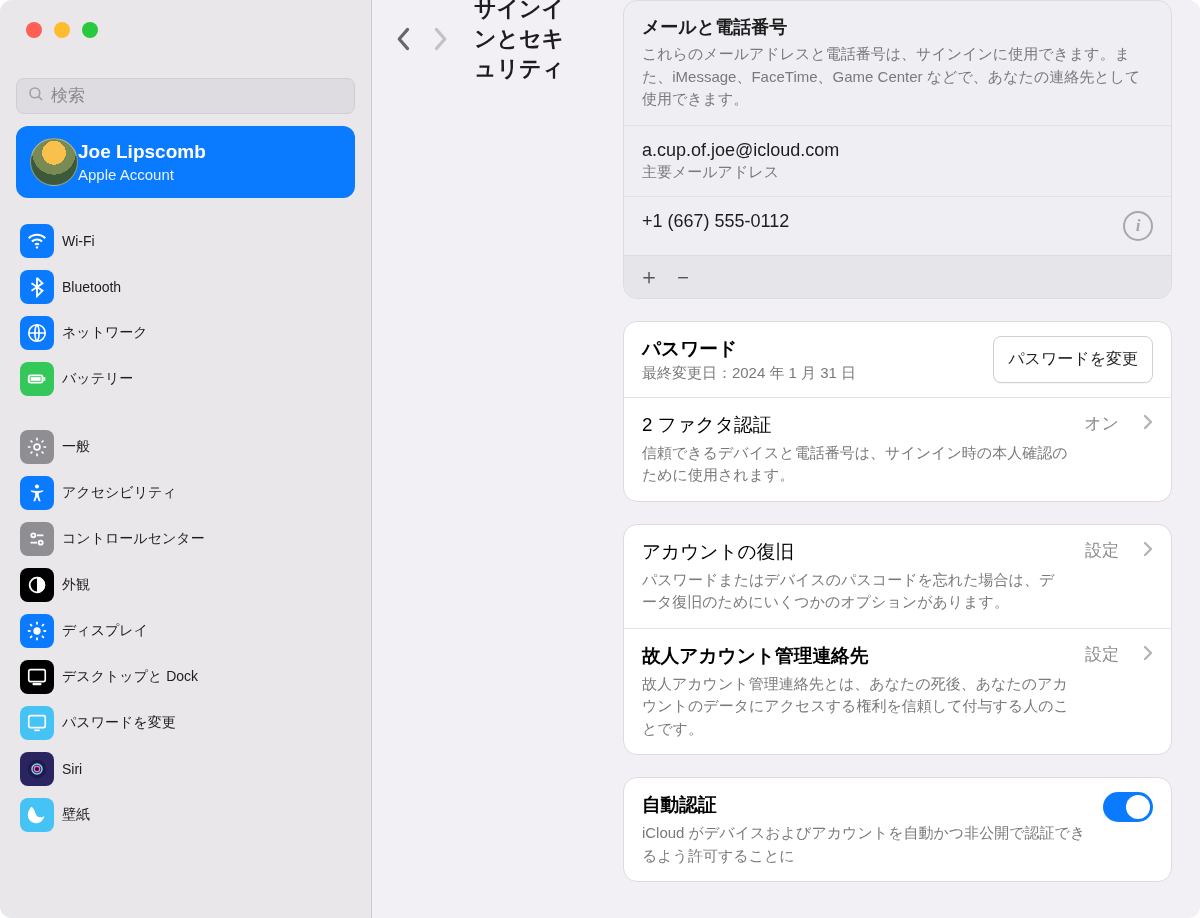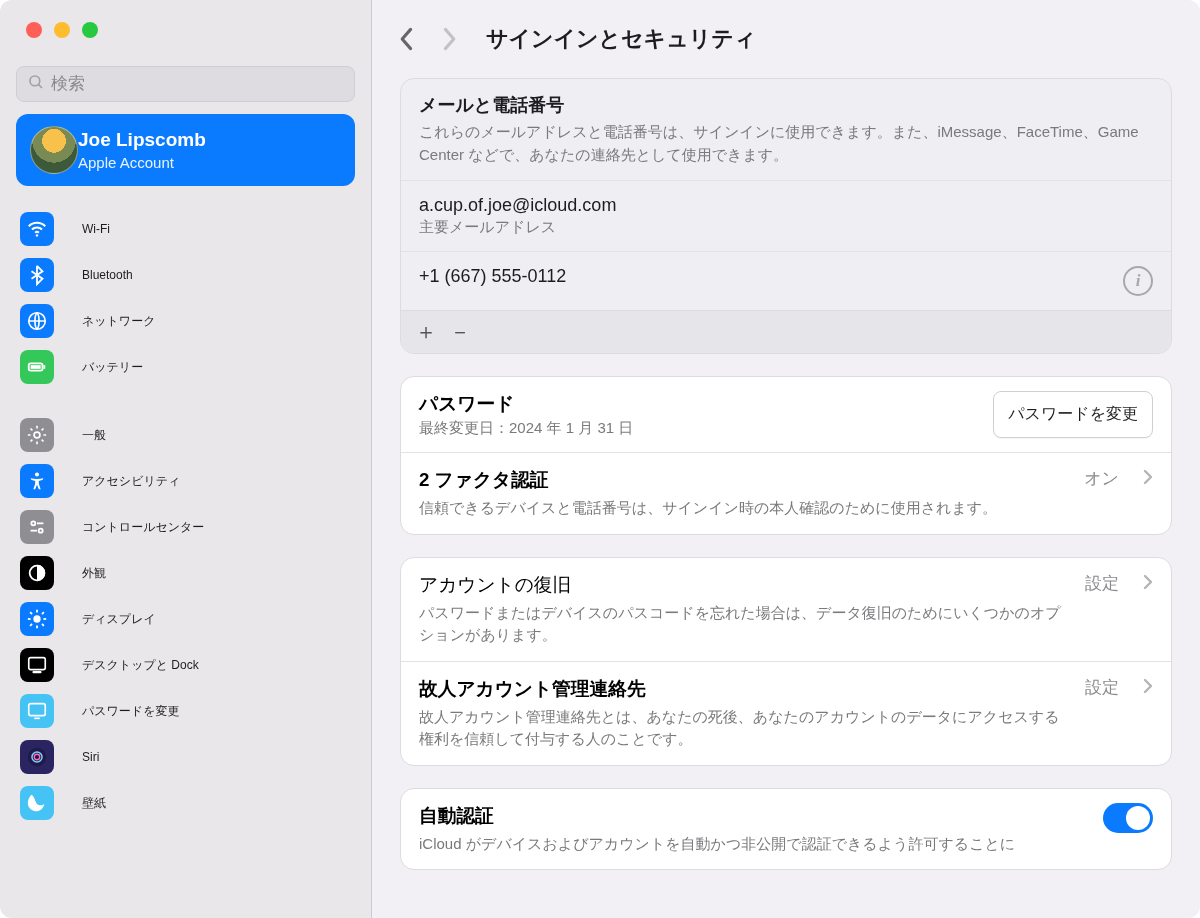--- a/index.html
+++ b/index.html
@@ -27,21 +27,21 @@
   display: flex;
   gap: 12px;
   padding: 22px 0 0 26px;
   height: 58px;
 }
 .tl { width: 16px; height: 16px; border-radius: 50%; }
 .tl-close { background: #ff5f57; }
 .tl-min { background: #febc2e; }
 .tl-max { background: #28c840; }
 
-.search-wrap { padding: 8px 16px 12px 16px; }
+.search-wrap { padding: 8px 16px 12px 16px; margin-top: 12px; }
 .search {
   display: flex; align-items: center;
   height: 36px;
   background: #dedce0;
   border: 1px solid #d0ced2;
   border-radius: 8px;
   padding: 0 10px;
   color: #8a8a8e;
 }
 .search svg { flex: 0 0 auto; margin-right: 6px; opacity: .6; }
@@ -71,22 +71,22 @@
   margin-top: 20px;
   padding: 0 16px;
   display: flex; flex-direction: column;
 }
 .side-group-gap { height: 22px; }
 .side-item {
   display: flex; align-items: center;
   height: 46px;
   border-radius: 8px;
   padding: 0 6px 0 4px;
-  gap: 28px;
-  font-size: 12px;
+  gap: 8px;
+  font-size: 14px;
   color: #1d1d1f;
   cursor: default;
 }
 .side-icon {
   width: 34px; height: 34px; border-radius: 8px;
   display: flex; align-items: center; justify-content: center;
   flex: 0 0 34px;
   color: #fff;
 }
 .side-icon svg { width: 22px; height: 22px; }
@@ -103,21 +103,21 @@
 .ic-dock        { background: #000; }
 .ic-disp        { background: #0a7bff; }
 .ic-ss          { background: #46c3f5; }
 .ic-siri        { background: radial-gradient(circle at 50% 50%, #2a2560 0 100%); }
 .ic-wall        { background: #46c3f5; }
 
 
 .main {
   flex: 1;
   background: #f2f0f5;
-  display: flex; flex-direction: column;
+  display: flex; flex-direction: row;
   overflow: hidden;
 }
 .titlebar {
   height: 78px;
   display: flex; align-items: center;
   gap: 20px;
   padding: 0 24px;
 }
 .nav-arrow {
   width: 22px; height: 22px;
@@ -424,21 +424,21 @@
       <section class="panel">
         <div class="row row-flex">
           <div class="left">
             <h3 style="font-weight:600">パスワード</h3>
             <div class="sub">最終変更日：2024 年 1 月 31 日</div>
           </div>
           <button class="btn">パスワードを変更</button>
         </div>
         <div class="row row-flex clickable">
           <div class="left">
-            <h3 style="font-weight:700">2 ファクタ認証</h3>
+            <h3 style="font-weight:400">2 ファクタ認証</h3>
             <p class="desc">信頼できるデバイスと電話番号は、サインイン時の本人確認のために使用されます。</p>
           </div>
           <span class="status-label">オン</span>
           <span class="chevron">
             <svg width="10" height="16" viewBox="0 0 10 16" fill="none" stroke="#b4b3b8" stroke-width="2.4" stroke-linecap="round" stroke-linejoin="round">
                 <polyline points="2,2 8,8 2,14"></polyline>
               </svg>
           </span>
         </div>
       </section>

